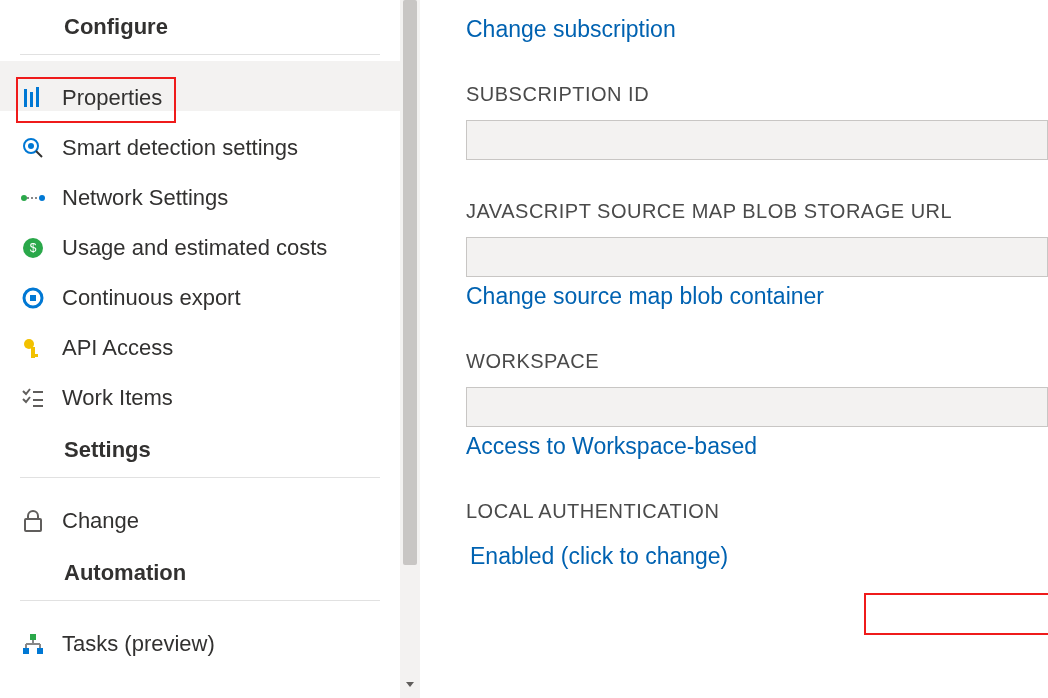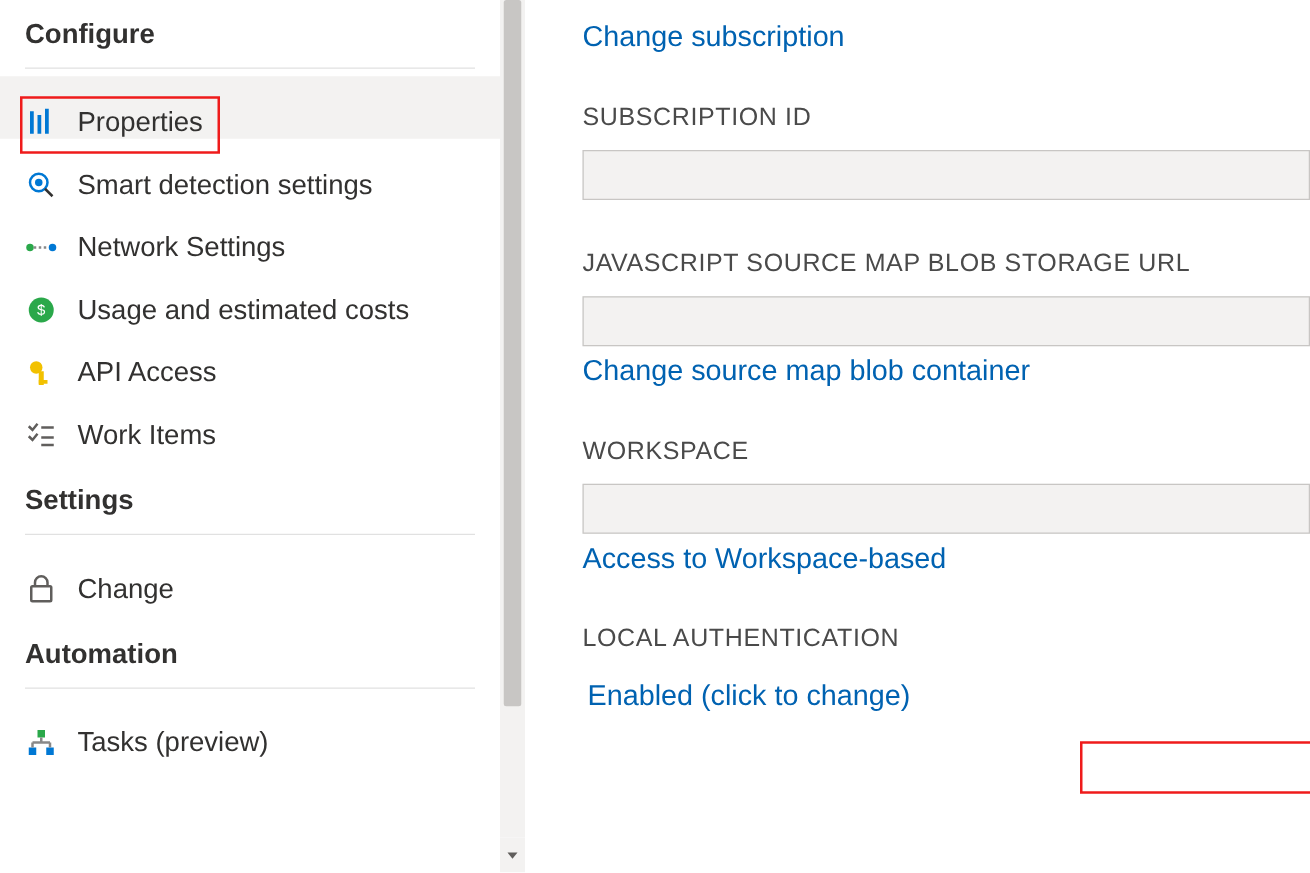--- a/index.html
+++ b/index.html
@@ -19,20 +19,21 @@
   .sidebar {
     width: 400px;
     height: 100%;
     position: relative;
     background: #ffffff;
   }
   .section-header {
     font-size: 22px;
     font-weight: 600;
     padding: 14px 20px 14px 20px;
+    margin-left: 44px;
   }
   .section-divider {
     border: none;
     border-top: 1px solid #e1e1e1;
     margin: 0 20px 6px 20px;
   }
   .nav-item {
     display: flex;
     align-items: flex-end;
     height: 50px;
@@ -173,20 +174,29 @@
     <div class="nav-item">
       <span class="nav-icon">
         <svg width="24" height="24" viewBox="0 0 24 24">
           <circle cx="12" cy="12" r="10" fill="#2aa84a"></circle>
           <text x="12" y="16" text-anchor="middle" font-size="12" fill="#fff" font-family="Arial">$</text>
         </svg>
       </span>
       <span>Usage and estimated costs</span>
     </div>
 
+    <div class="nav-item">
+      <span class="nav-icon">
+        <svg width="24" height="24" viewBox="0 0 24 24">
+          <circle cx="12" cy="12" r="9" fill="none" stroke="#0078d4" stroke-width="3"></circle>
+          <rect x="9" y="9" width="6" height="6" fill="#0078d4"></rect>
+        </svg>
+      </span>
+      <span>Continuous export</span>
+    </div>
 
     <div class="nav-item">
       <span class="nav-icon">
         <svg width="24" height="24" viewBox="0 0 24 24">
           <circle cx="8" cy="8" r="5" fill="#f2c100"></circle>
           <rect x="10" y="11" width="4" height="11" fill="#f2c100"></rect>
           <rect x="10" y="18" width="7" height="3" fill="#f2c100"></rect>
         </svg>
       </span>
       <span>API Access</span>

